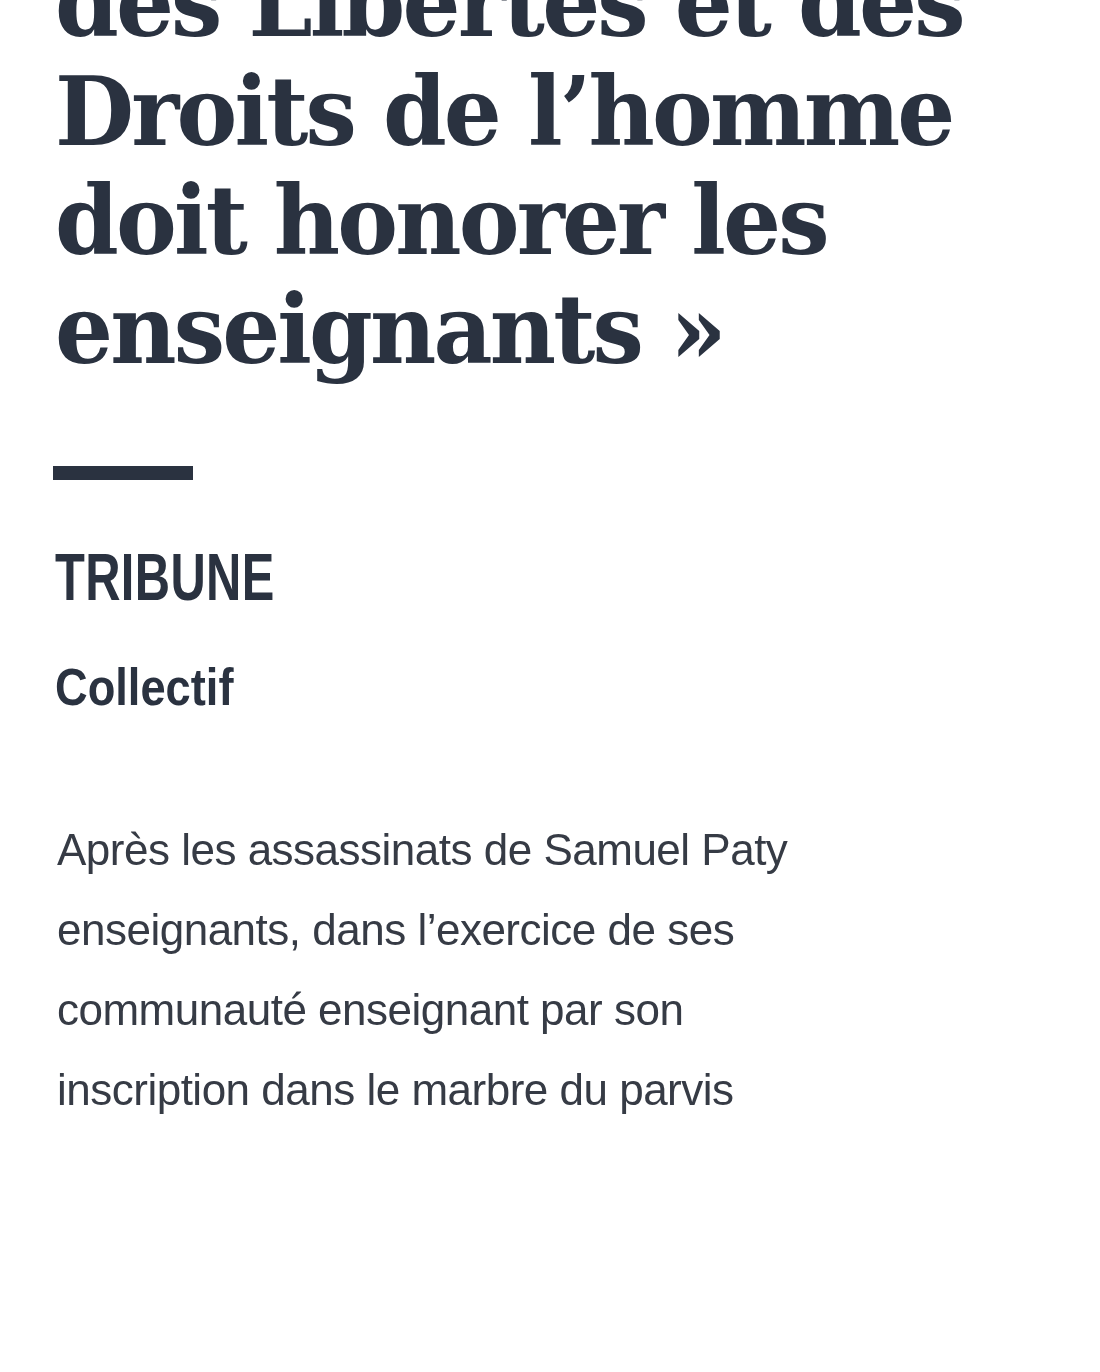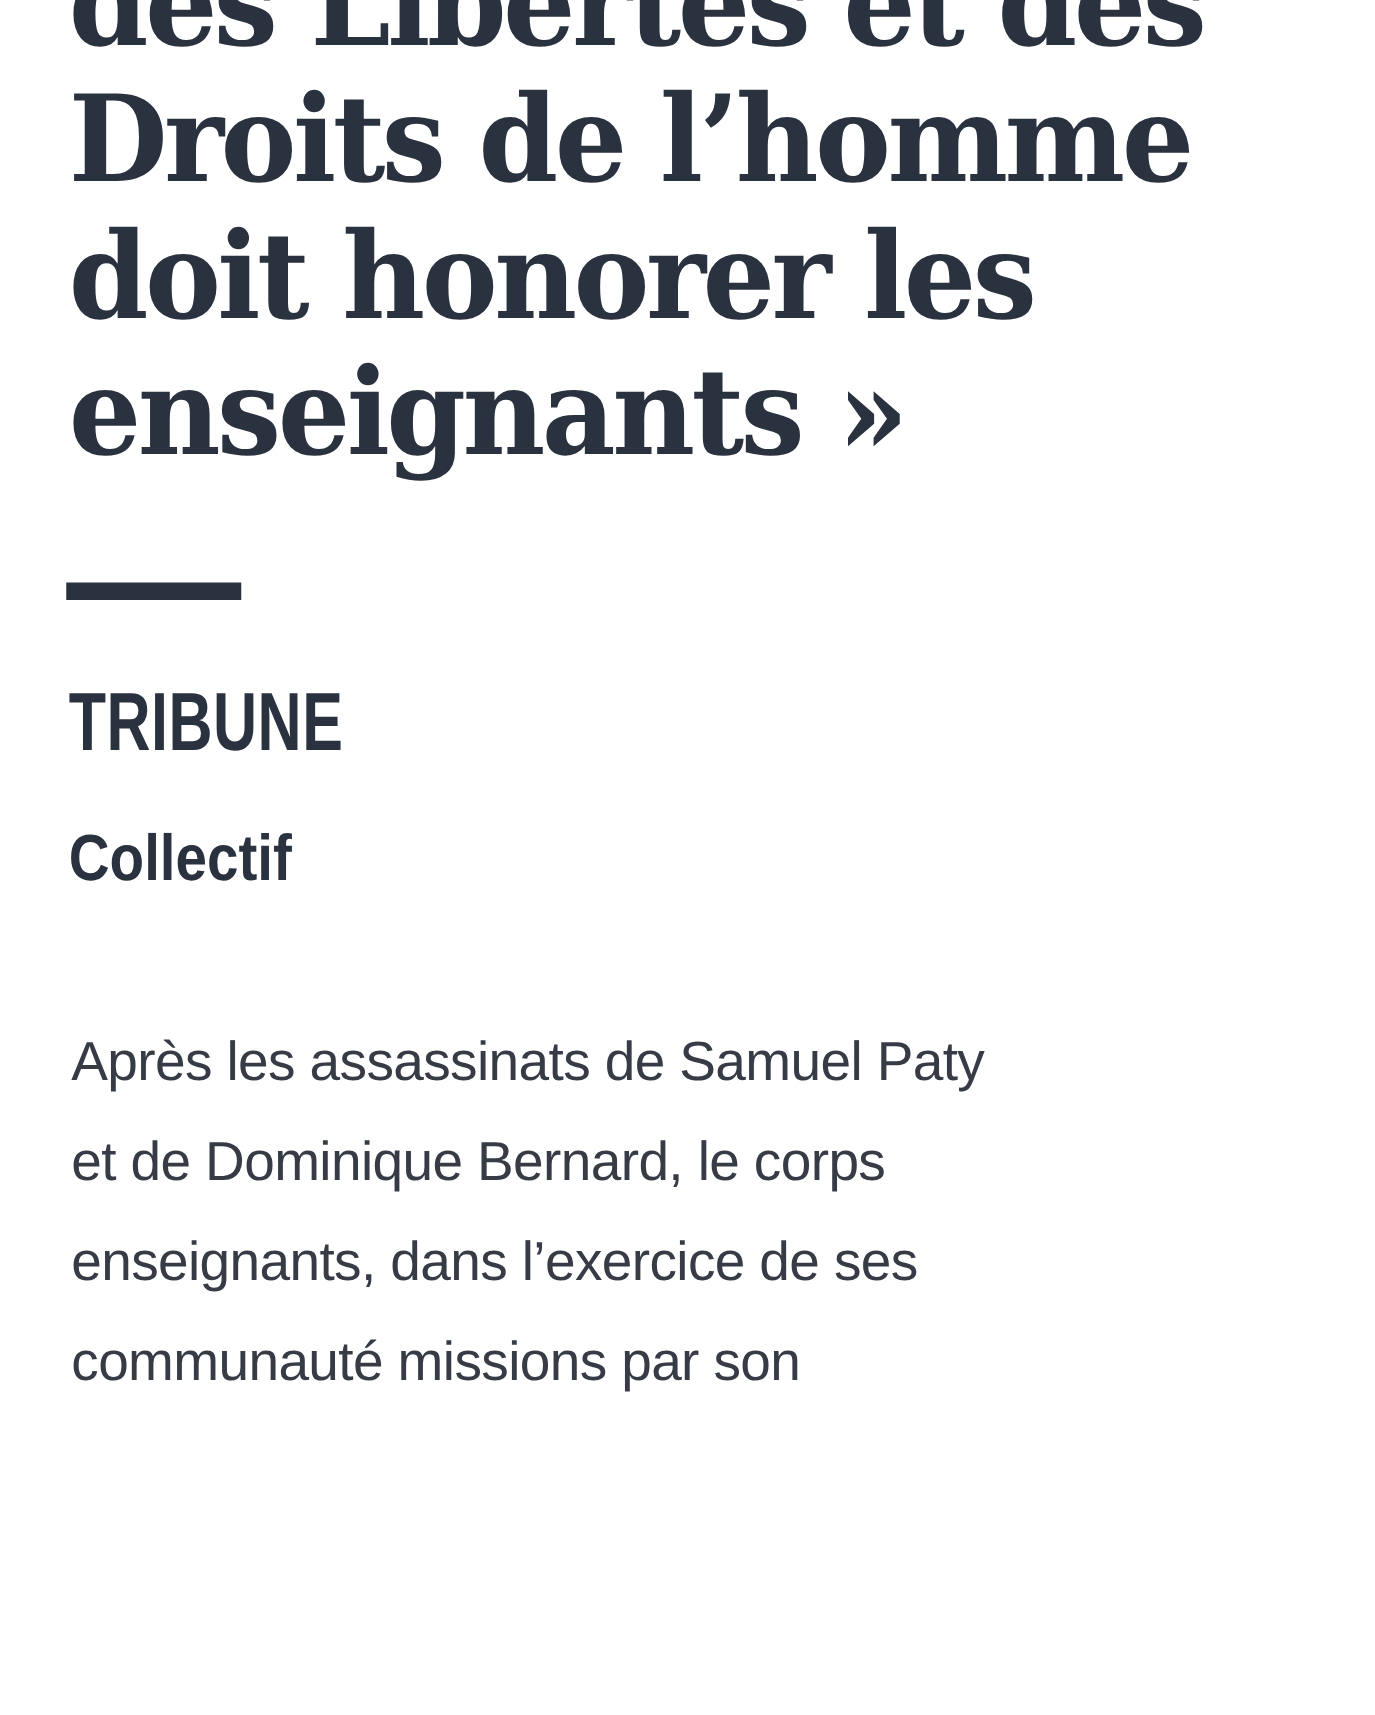--- a/index.html
+++ b/index.html
@@ -105,18 +105,18 @@
   </header>
 
   <div class="divider"></div>
 
   <div class="kicker">TRIBUNE</div>
 
   <div class="author">Collectif</div>
 
   <section class="body-text">
     <div class="body-line">Après les assassinats de Samuel Paty</div>
-    <div class="body-line">et de Dominique Bernard, le corps</div>
     <div class="body-line">enseignants, dans l’exercice de ses</div>
-    <div class="body-line">communauté missions par son</div>
+    <div class="body-line">communauté enseignant par son</div>
+    <div class="body-line">inscription dans le marbre du parvis</div>
   </section>
 
 </div>
 
 </body></html>

